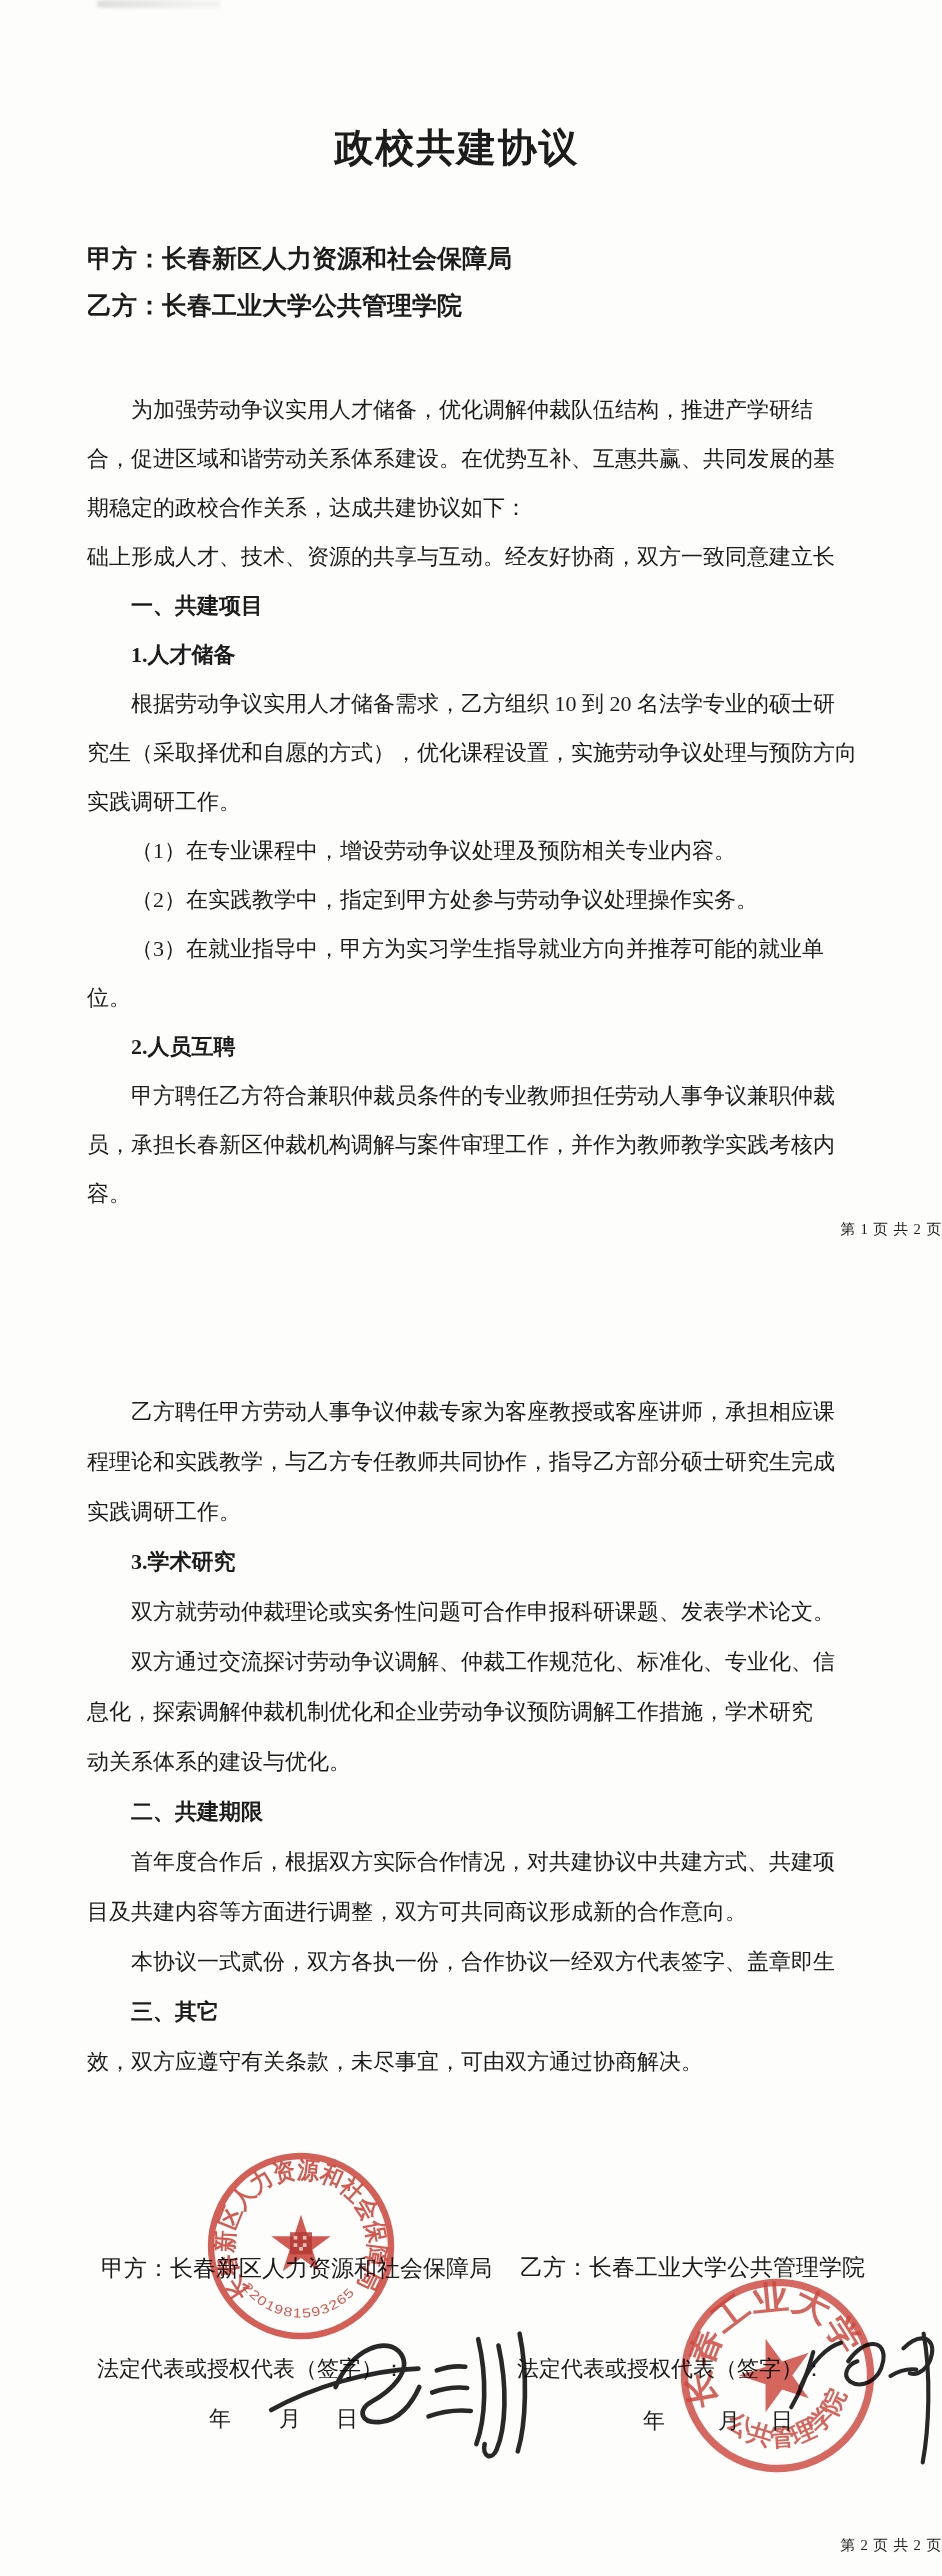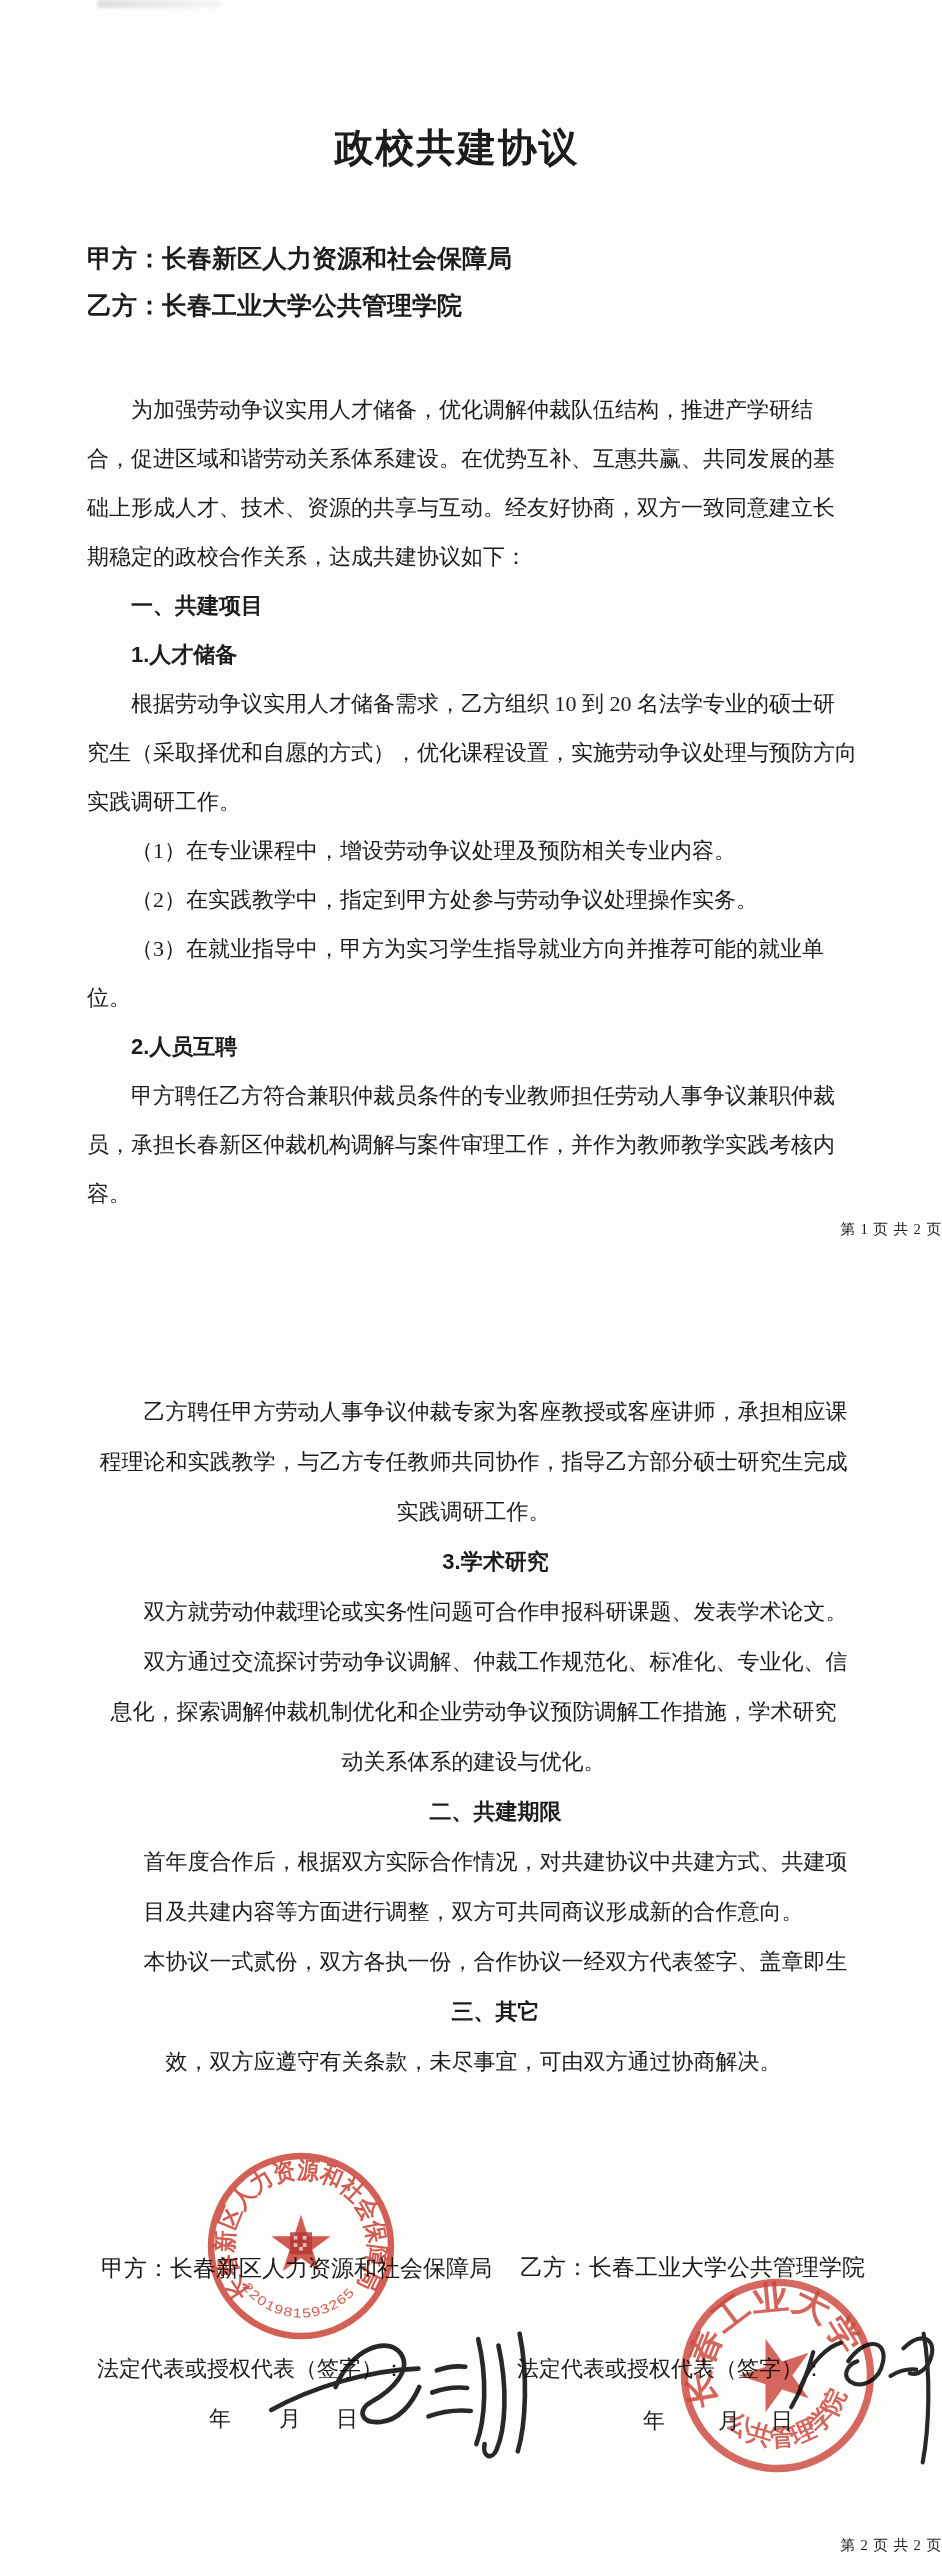--- a/index.html
+++ b/index.html
@@ -21,23 +21,23 @@
   }
   .party-line{
     position:absolute;left:87px;
     font-family:"Liberation Sans","DejaVu Sans",sans-serif;
     font-weight:700;font-size:25px;line-height:1;white-space:pre;
   }
   .bodyflow{position:absolute;left:87px;width:773px;}
   .bodyflow .line{
     height:49px;line-height:49px;font-size:22px;white-space:pre;font-family:Liberation Serif, serif;
   }
-  .bodyflow.p2 .line{height:50px;line-height:50px;text-align:center;}
+  .bodyflow.p2 .line{height:50px;line-height:50px;}
   .line.heading{
-    font-family:Liberation Sans, sans-serif;
+    font-family:Liberation Serif, serif;
     font-weight:700;
   }
   .page-footer{
     position:absolute;left:0;width:942px;text-align:right;
     font-size:14.7px;letter-spacing:0.9px;white-space:pre;
   }
   .sign-name{position:absolute;font-size:23px;line-height:1;white-space:pre;}
   .sign-label{position:absolute;font-size:22px;line-height:1;white-space:pre;}
   .date-line{position:absolute;font-size:22px;line-height:1;text-align:center;}
   .date-line .y{margin-right:48px;}
@@ -54,22 +54,22 @@
 <div class="smudge"></div>
 
 <div class="doc-title">政校共建协议</div>
 
 <div class="party-line" style="top:246px">甲方：长春新区人力资源和社会保障局</div>
 <div class="party-line" style="top:293px">乙方：长春工业大学公共管理学院</div>
 
 <div class="bodyflow p1" style="top:385px">
     <div class="line">　　为加强劳动争议实用人才储备，优化调解仲裁队伍结构，推进产学研结</div>
     <div class="line">合，促进区域和谐劳动关系体系建设。在优势互补、互惠共赢、共同发展的基</div>
+    <div class="line">期稳定的政校合作关系，达成共建协议如下：</div>
     <div class="line">础上形成人才、技术、资源的共享与互动。经友好协商，双方一致同意建立长</div>
-    <div class="line">期稳定的政校合作关系，达成共建协议如下：</div>
     <div class="line heading">　　一、共建项目</div>
     <div class="line heading">　　1.人才储备</div>
     <div class="line">　　根据劳动争议实用人才储备需求，乙方组织 10 到 20 名法学专业的硕士研</div>
     <div class="line">究生（采取择优和自愿的方式），优化课程设置，实施劳动争议处理与预防方向</div>
     <div class="line">实践调研工作。</div>
     <div class="line">　　（1）在专业课程中，增设劳动争议处理及预防相关专业内容。</div>
     <div class="line">　　（2）在实践教学中，指定到甲方处参与劳动争议处理操作实务。</div>
     <div class="line">　　（3）在就业指导中，甲方为实习学生指导就业方向并推荐可能的就业单</div>
     <div class="line">位。</div>
     <div class="line heading">　　2.人员互聘</div>

